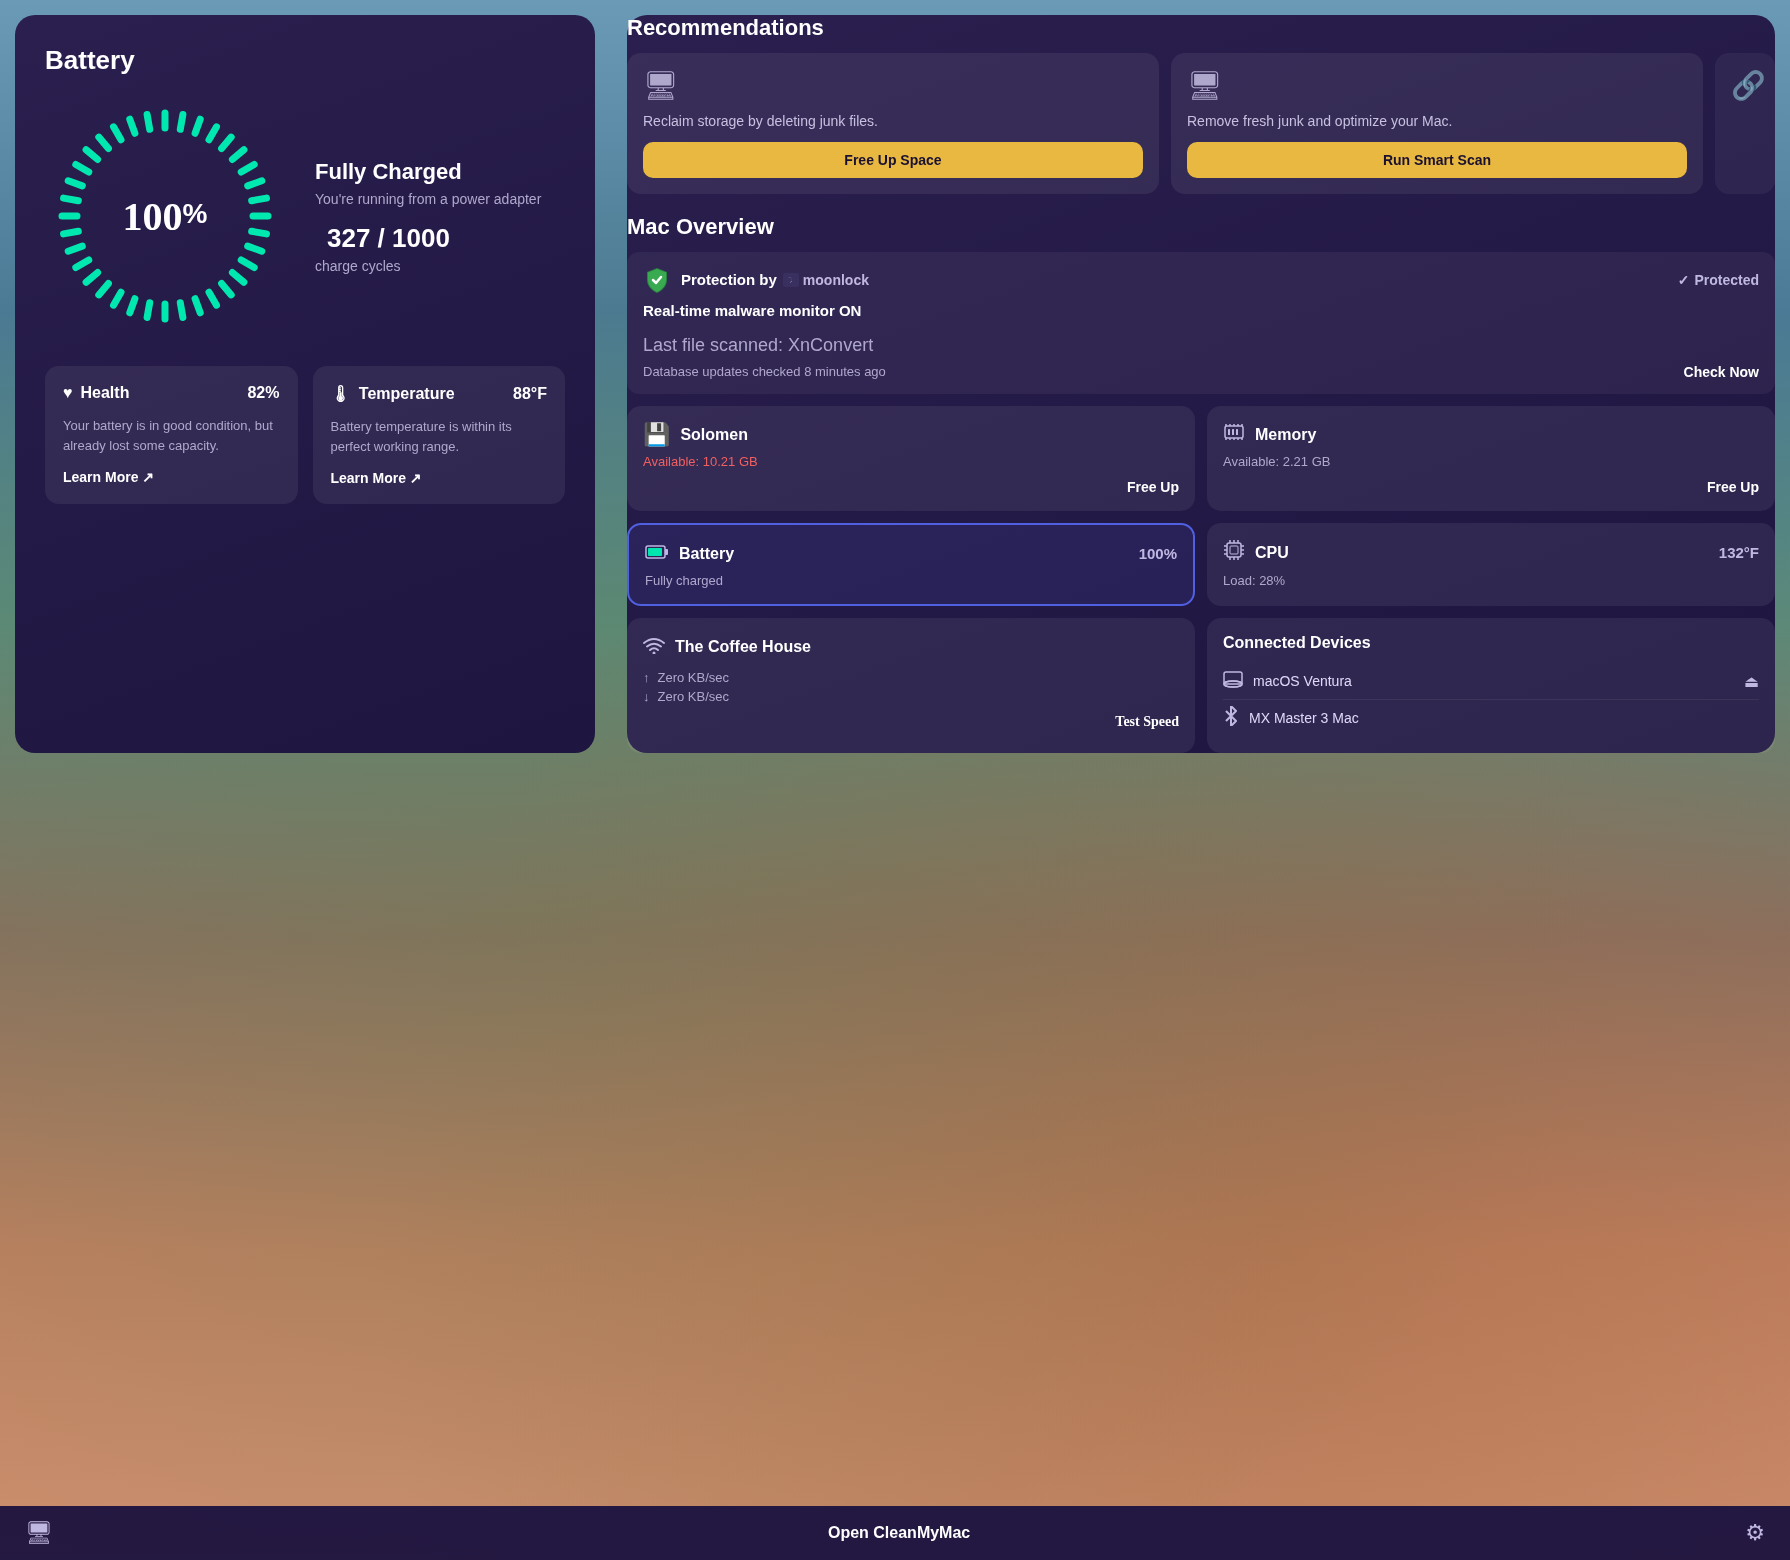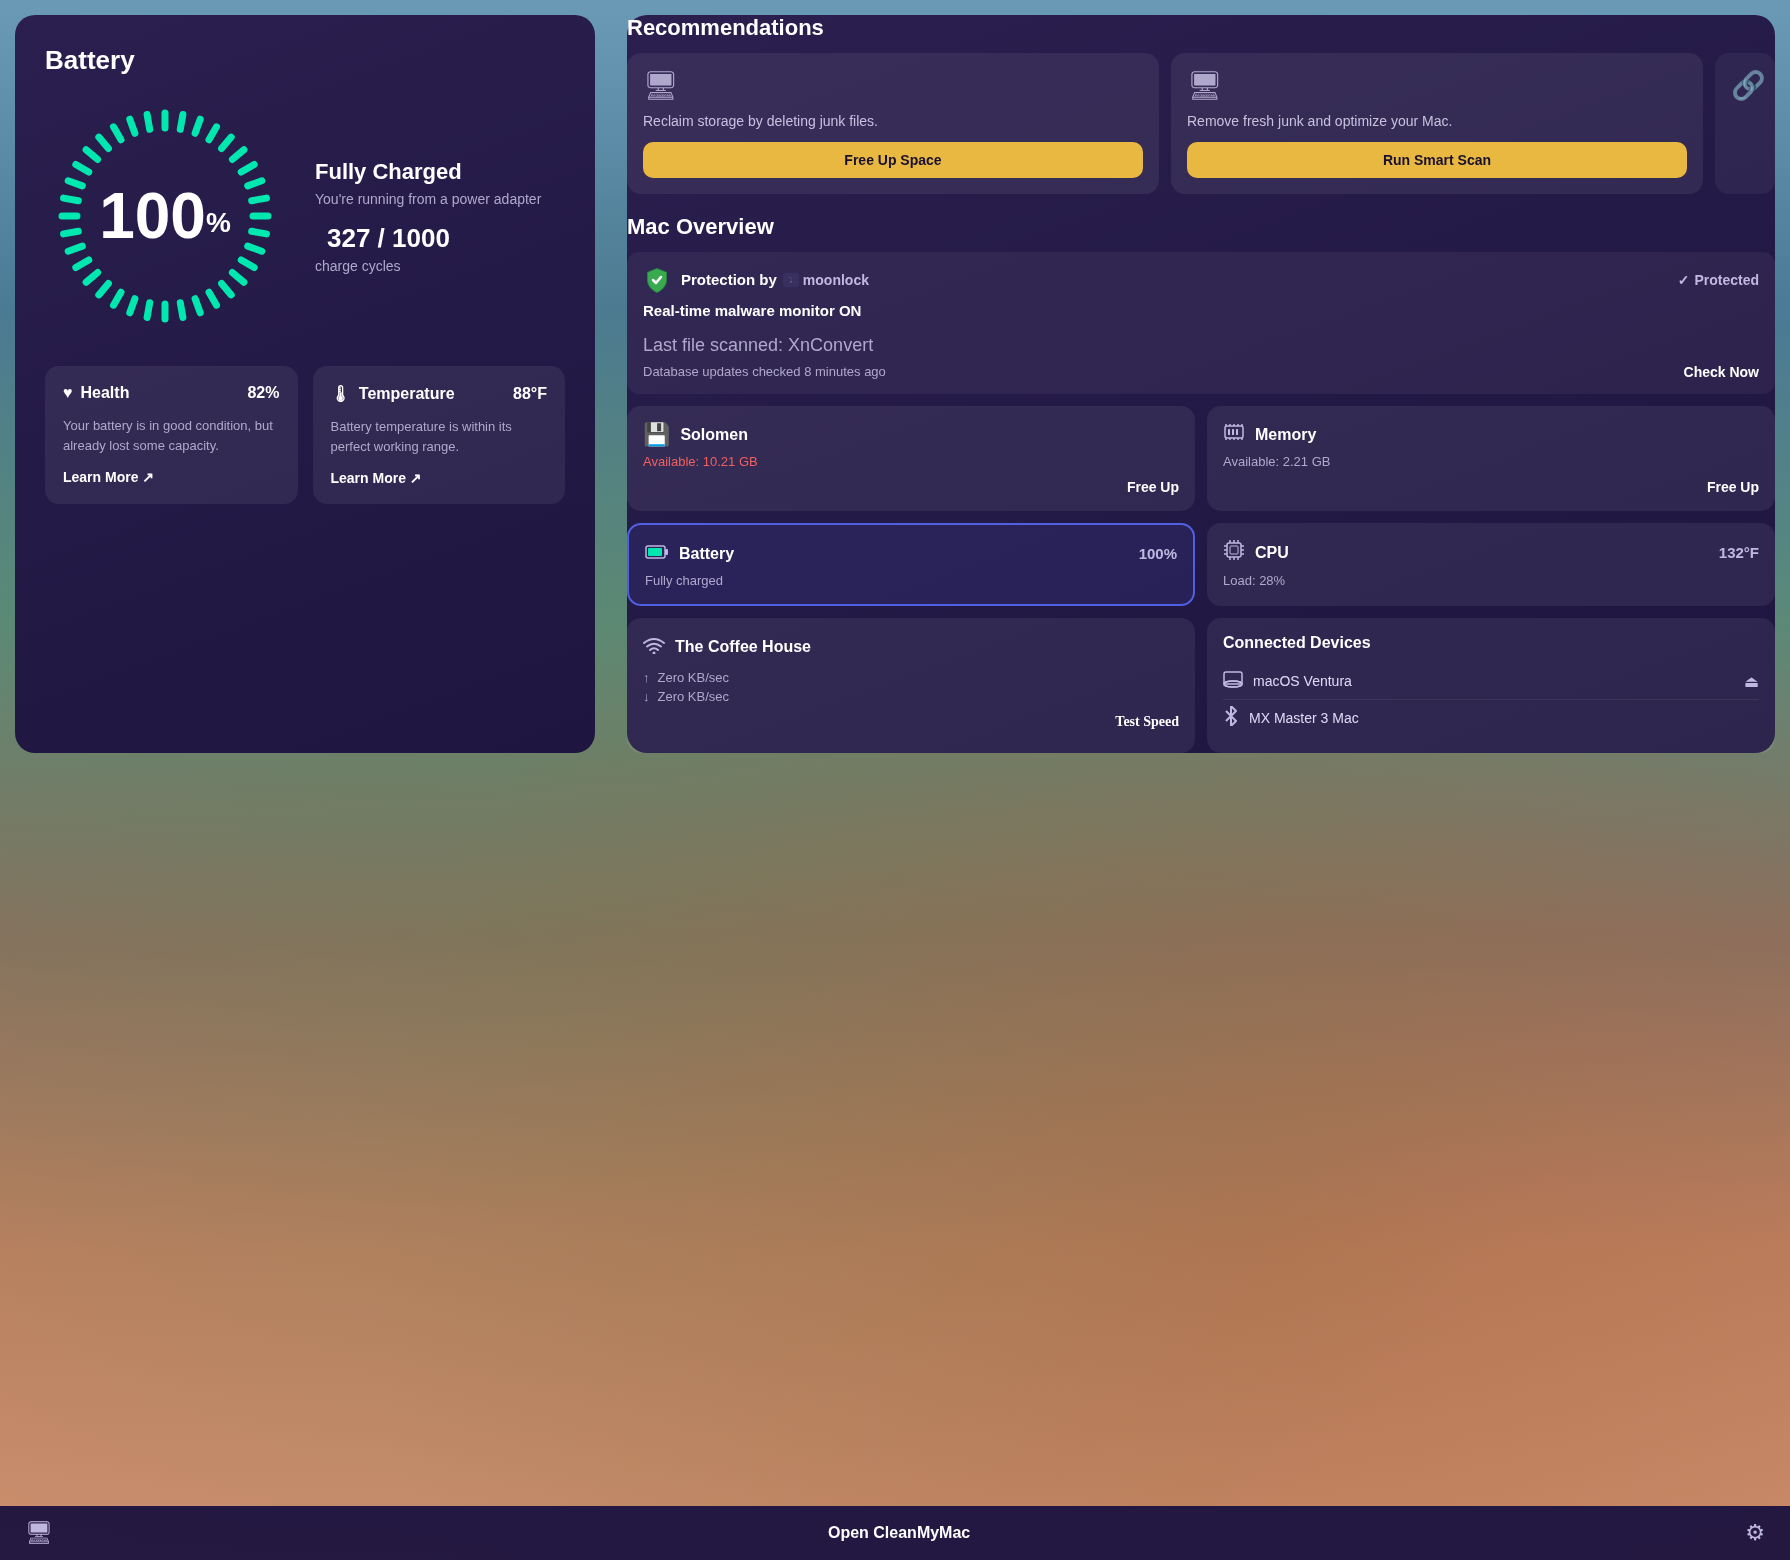--- a/index.html
+++ b/index.html
@@ -75,23 +75,24 @@
 
     .gauge-center {
       position: absolute;
       top: 50%;
       left: 50%;
       transform: translate(-50%, -50%);
       text-align: center;
     }
 
     .gauge-percent {
-      font-size: 64px;
+      font-size: 40px;
       font-weight: 800;
       color: white;
+      font-family: Liberation Serif, serif;
     }
 
     .gauge-percent-sign {
       font-size: 28px;
       font-weight: 600;
       vertical-align: super;
     }
 
     .battery-status {
       flex: 1;

